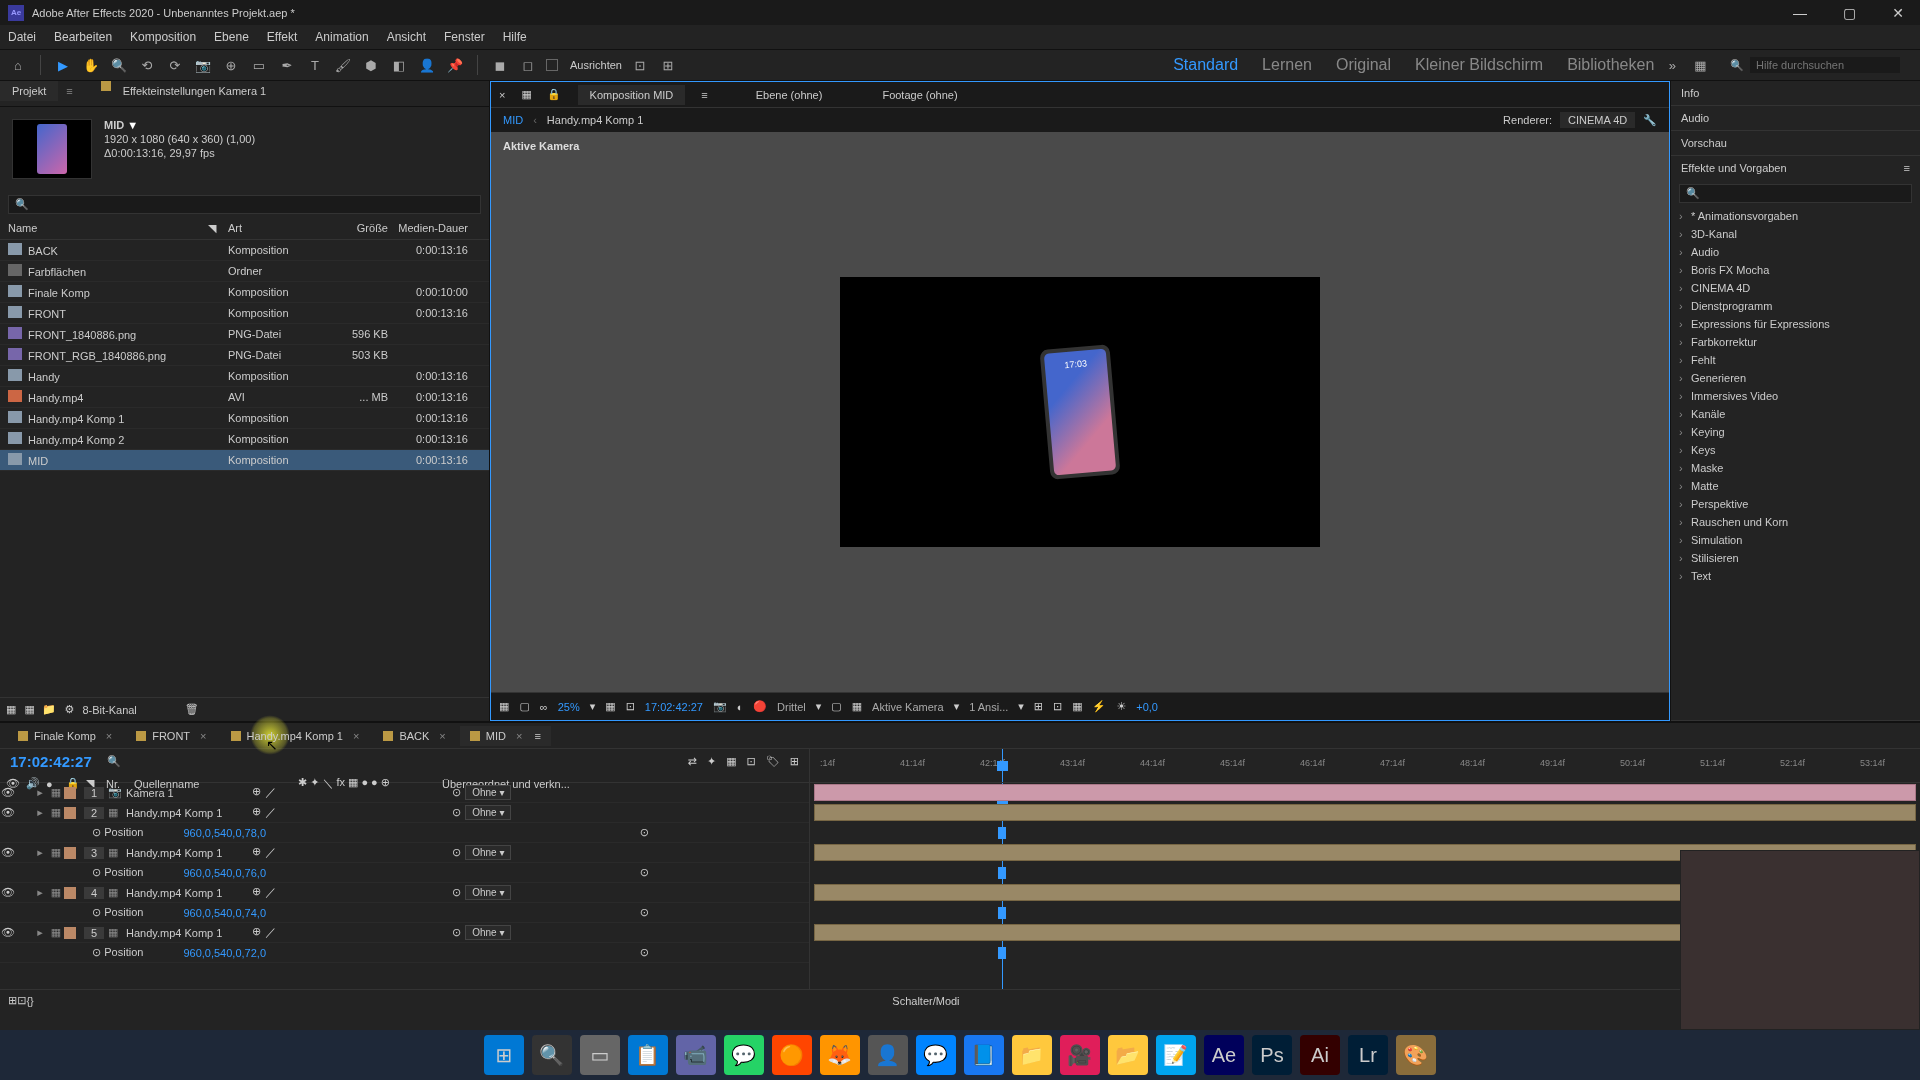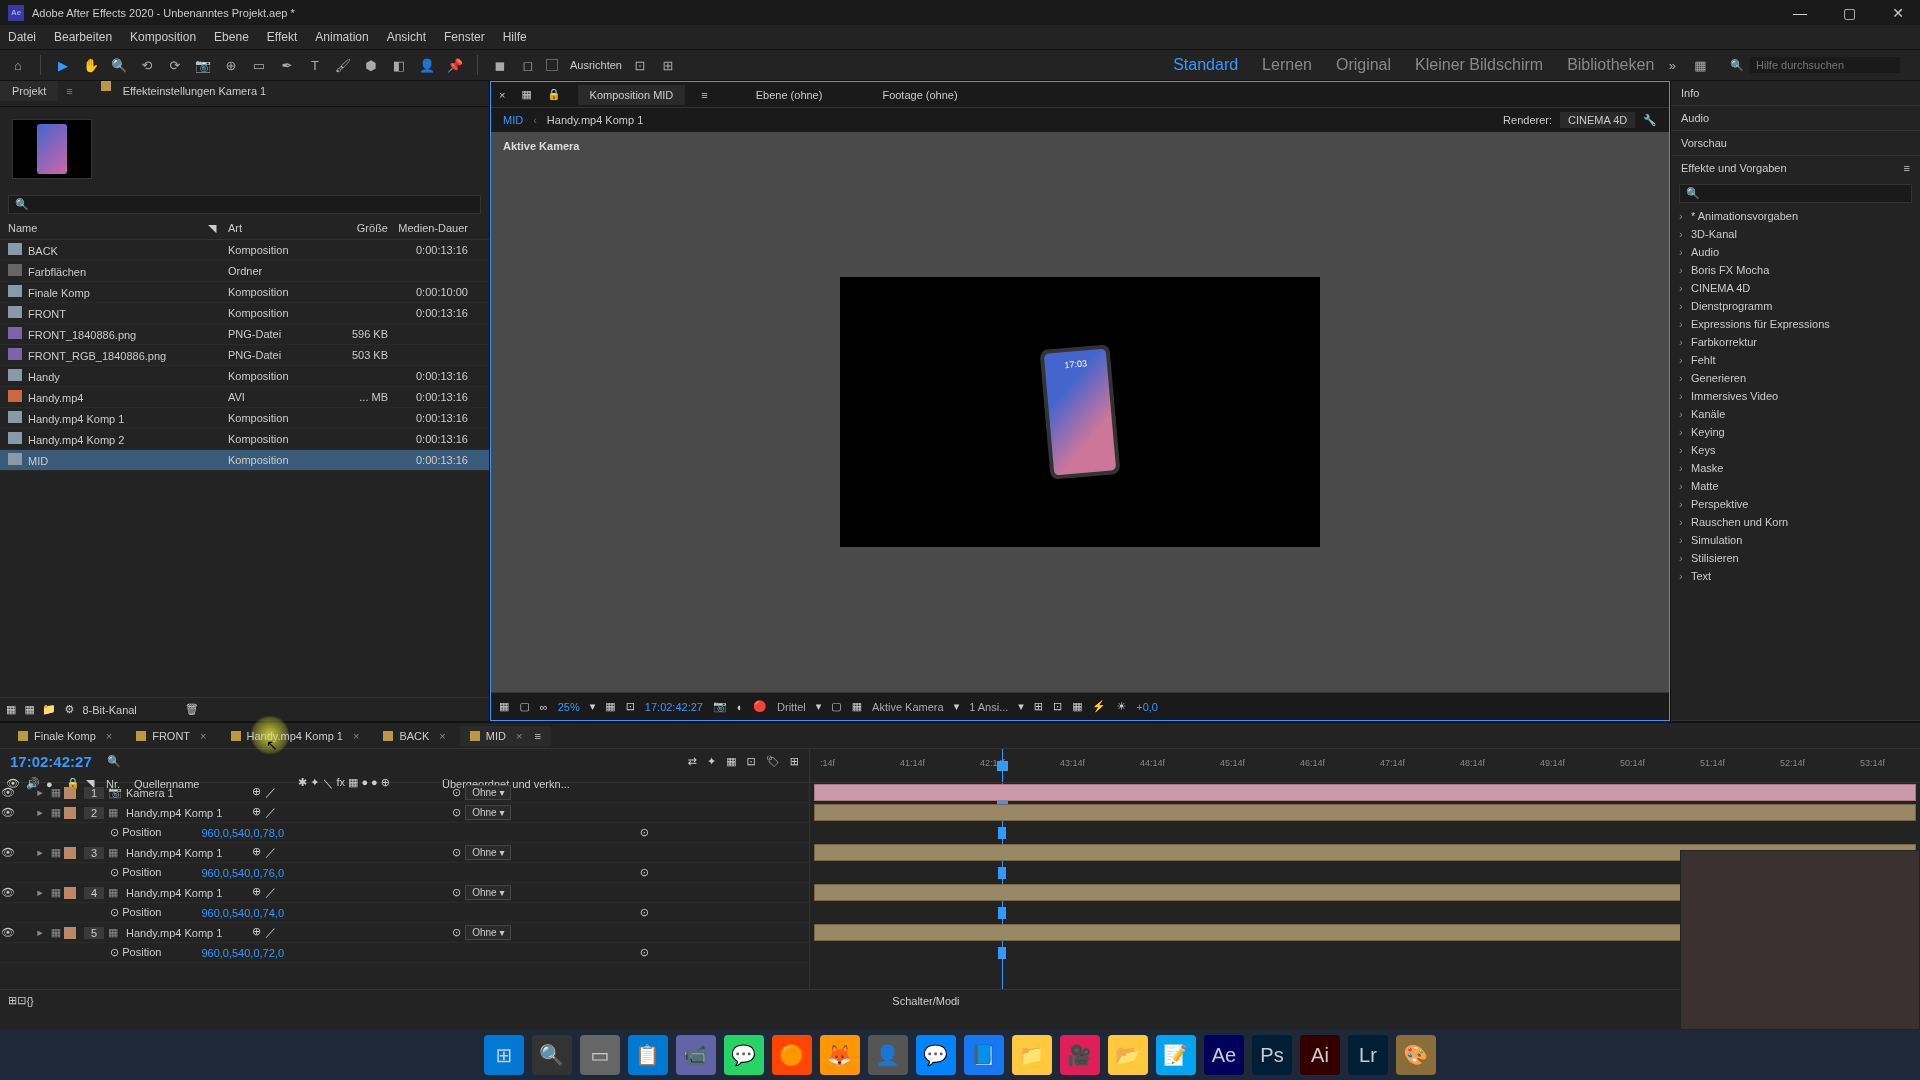--- a/index.html
+++ b/index.html
@@ -94,21 +94,21 @@
 .lr-toggle{width:16px;text-align:center;color:#888}
 .lr-num{width:20px;text-align:center;background:#3a3a3a;margin:0 4px}
 .lr-color{width:12px;height:12px;background:#bb8866;margin-right:4px}
 .lr-icon{width:14px;margin-right:4px;color:#888}
 .lr-name{width:126px}
 .lr-switches{width:120px;display:flex;gap:4px;color:#888}
 .lr-parent{width:100px;display:flex;align-items:center;gap:4px}
 .lr-dd{background:#2a2a2a;padding:1px 6px;border:1px solid #444;font-size:10px}
 .tl-bar{position:absolute;height:17px;background:#998866;border:1px solid #776644}
 .tl-bar.cam{background:#cc99aa;border-color:#aa7788}
-.sub-row{padding-left:30px;color:#aaa}
+.sub-row{padding-left:12px;color:#aaa}
 .pos-val{color:#3399ff;margin-left:40px}
 .tl-footer{height:22px;border-top:1px solid #333;display:flex;align-items:center;padding:0 8px;font-size:10px;color:#888}
 .tl-footer-center{margin:0 auto}
 .taskbar{position:absolute;bottom:0;left:0;right:0;height:50px;background:#1e2838;display:flex;align-items:center;justify-content:center;gap:8px}
 .tb-icon{width:40px;height:40px;border-radius:4px;display:flex;align-items:center;justify-content:center;font-size:20px;cursor:pointer}
 .webcam{position:absolute;bottom:50px;right:0;width:240px;height:180px;background:#3a3030;border:1px solid #222}
 .checkbox{width:12px;height:12px;border:1px solid #666;display:inline-block;margin-right:4px}
 </style>
 </head>
 <body>
@@ -180,20 +180,25 @@
     <div class="panel-tabs">
       <span class="panel-tab active">Projekt</span>
       <span class="panel-menu">≡</span>
       <span style="margin-left:20px" class="lbl-sq"></span>
       <span class="panel-tab">Effekteinstellungen Kamera 1</span>
     </div>
     <div class="proj-preview">
       <div class="thumb">
           <div class="thumb-inner"></div>
         </div>
+      <div class="proj-info">
+        <span style="font-weight:bold;color:#fff"><span>MID</span> ▼</span>
+        <span>1920 x 1080 (640 x 360) (1,00)</span>
+        <span>Δ0:00:13:16, 29,97 fps</span>
+      </div>
     </div>
     <div class="proj-search">🔍</div>
     <div class="list-header">
       <span class="col-name">Name</span>
       <span class="col-lbl">◥</span>
       <span class="col-art">Art</span>
       <span class="col-size">Größe</span>
       <span class="col-dur">Medien-Dauer</span>
     </div>
     <div class="proj-list" id="proj-list">

